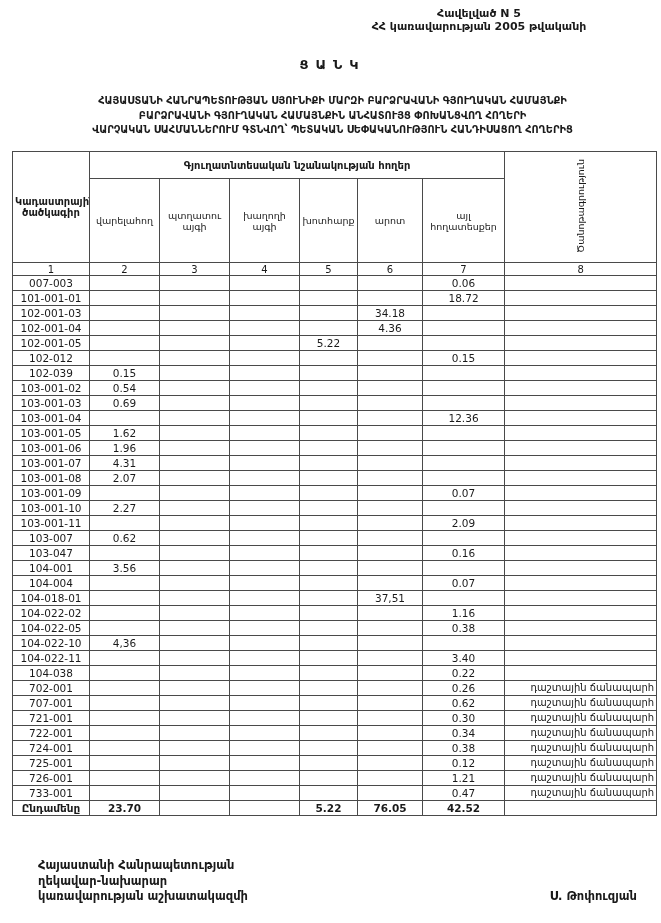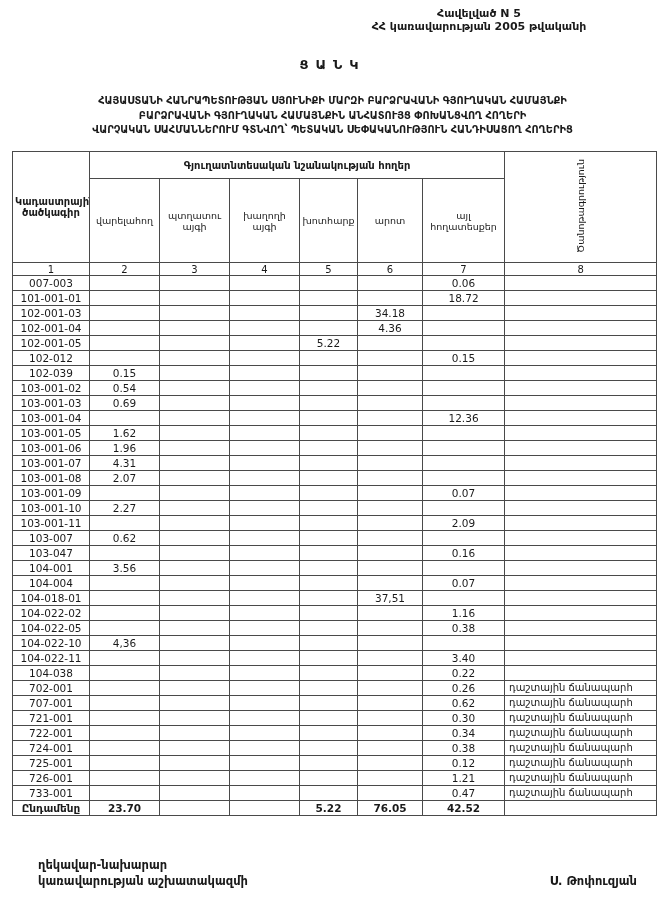--- a/index.html
+++ b/index.html
@@ -66,21 +66,21 @@
     line-height:1;
   }
   tr.num-row td { height:13px; font-size:10px; text-align:center; font-weight:normal; }
   tbody td {
     height:14px;
     line-height:14px;
     font-size:10.5px;
     text-align:center;
     white-space:nowrap;
   }
-  tbody td.note { text-align:left; font-size:10px; padding-left:4px; }
+  tbody td.note { text-align:right; font-size:10px; padding-left:4px; }
   tbody tr.total-row td { font-weight:bold; }
   tbody tr.total-row td:first-child { font-weight:bold; }
   .doc-footer {
     margin:42px 16px 0 26px;
     display:flex;
     justify-content:space-between;
     align-items:flex-end;
     font-weight:bold;
     font-size:11.5px;
     line-height:1.35;
@@ -501,19 +501,20 @@
           <td>5.22</td>
           <td>76.05</td>
           <td>42.52</td>
           <td class="note"></td>
         </tr>
       </tbody>
   </table>
 
   <div class="doc-footer">
     <div>
+      <div>Հայաստանի Հանրապետության</div>
       <div>ղեկավար-նախարար</div>
       <div>կառավարության աշխատակազմի</div>
     </div>
     <div>Ս. Թոփուզյան</div>
   </div>
 
 </div>
 
 </body></html>

